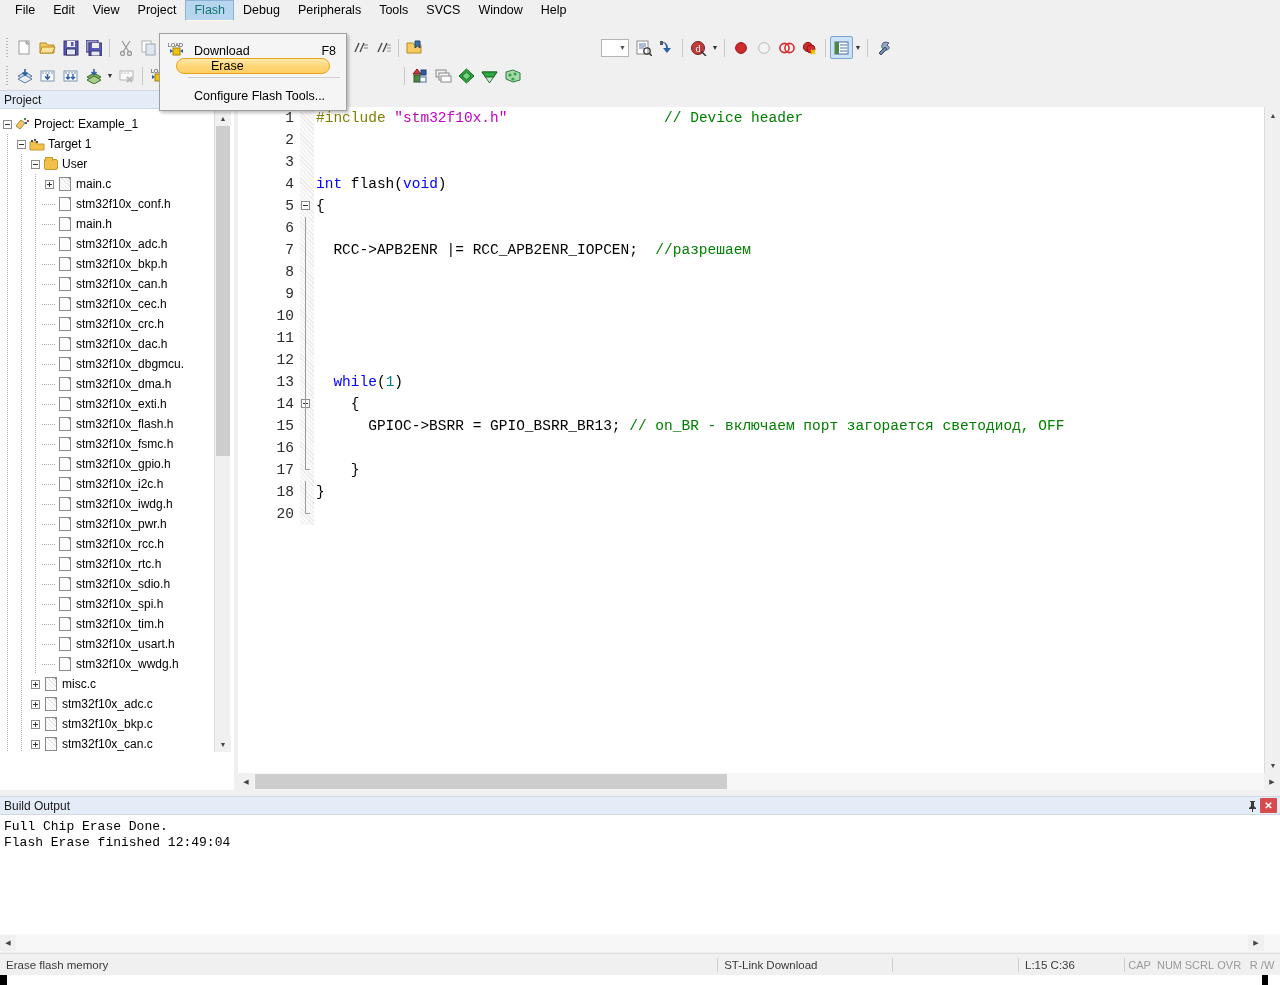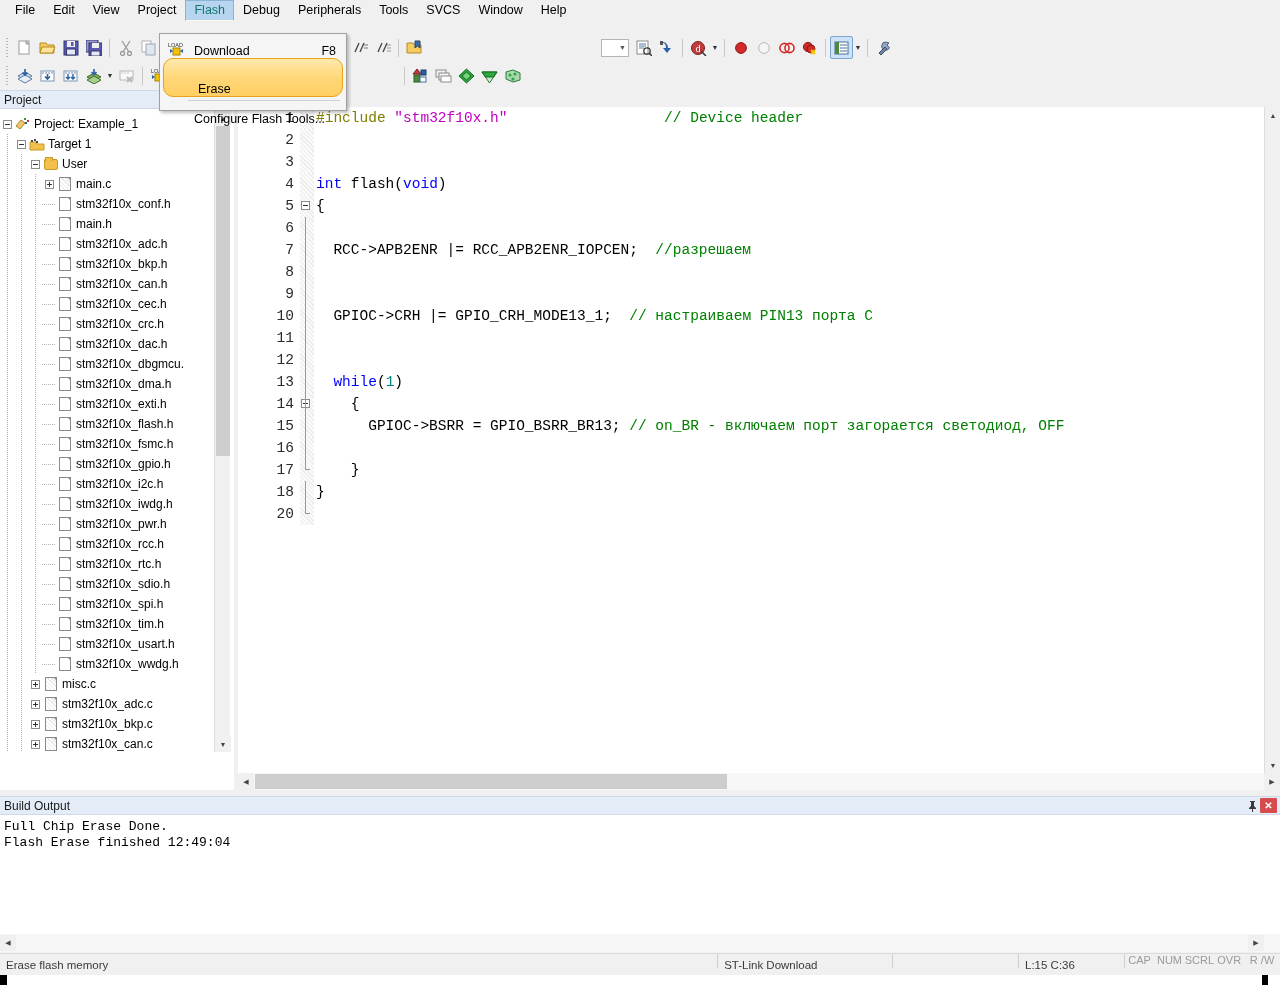--- a/index.html
+++ b/index.html
@@ -90,22 +90,22 @@
     padding-left: 4px; font-size: 12.5px; cursor: default;
     position: relative;
   }
   .popup-item .pi-icon { width: 24px; display:flex; align-items:center; justify-content:center; }
   .popup-item .pi-label { flex: 1; padding-left: 6px; }
   .popup-item .pi-accel { padding-right: 10px; color: #000; }
   .popup-item.highlight {
     background: linear-gradient(to bottom, #ffe9ae 0%, #ffd778 50%, #ffcf63 100%);
     border: 1px solid #e8a317;
     border-radius: 10px;
-    margin: 0 3px;
-    height: 39px;
+    margin: 0 16px;
+    height: 16px;
   }
   .popup-sep { height: 1px; background: #d0d0d0; margin: 3px 6px 3px 28px; }
 
   
   .panel-title {
     height: 19px; background: #e4ecf7;
     display: flex; align-items: center;
     font-size: 12px; color: #1a1a1a;
     padding-left: 4px;
     border-top: 1px solid #cfd8e4;
@@ -250,21 +250,21 @@
     padding: 3px 0 0 4px;
     white-space: pre;
     overflow: hidden;
   }
 
   
   #statusbar {
     position: absolute; left: 0; top: 953px; width: 1280px; height: 22px;
     background: #f0f0f0;
     border-top: 1px solid #dcdcdc;
-    display: flex; align-items: flex-start;
+    display: flex; align-items: center;
     font-size: 11.5px; color: #3a3a3a;
   }
   .sfield { height: 22px; display:flex; align-items:center; padding: 0 6px; }
   .sdiv { width: 1px; height: 14px; background: #cfcfcf; }
   .sflag { width: 30px; text-align: center; color: #9a9a9a; font-size: 11px; }
   #bottom-strip {
     position: absolute; left: 0; top: 975px; width: 1280px; height: 10px; background: #fff;
   }
   #bottom-strip .caret { position:absolute; left:0; top:0; width:7px; height:10px; background:#000; }
   #bottom-strip .caret2 { position:absolute; left:1262px; top:0; width:6px; height:10px; background:#000; }
@@ -1047,21 +1047,21 @@
     <div id="code">
         <div class="cline"><div class="lnum">1</div><div class="fold"></div><div class="ctext"><span class="pre">#include </span><span class="str">"stm32f10x.h"</span><span class="pl">                  </span><span class="cmt">// Device header</span></div></div>
         <div class="cline"><div class="lnum">2</div><div class="fold"></div><div class="ctext"></div></div>
         <div class="cline"><div class="lnum">3</div><div class="fold"></div><div class="ctext"></div></div>
         <div class="cline"><div class="lnum">4</div><div class="fold"></div><div class="ctext"><span class="kw">int </span><span class="pl">flash(</span><span class="kw">void</span><span class="pl">)</span></div></div>
         <div class="cline"><div class="lnum">5</div><div class="fold"><div class="fbox"></div></div><div class="ctext"><span class="pl">{</span></div></div>
         <div class="cline"><div class="lnum">6</div><div class="fold"><div class="fbar"></div></div><div class="ctext"></div></div>
         <div class="cline"><div class="lnum">7</div><div class="fold"><div class="fbar"></div></div><div class="ctext"><span class="pl">  RCC-&gt;APB2ENR |= RCC_APB2ENR_IOPCEN;  </span><span class="cmt">//разрешаем</span></div></div>
         <div class="cline"><div class="lnum">8</div><div class="fold"><div class="fbar"></div></div><div class="ctext"></div></div>
         <div class="cline"><div class="lnum">9</div><div class="fold"><div class="fbar"></div></div></div>
-        <div class="cline"><div class="lnum">10</div><div class="fold"><div class="fbar"></div></div><div class="ctext"><span class="pl">  GPIOC-&gt;CRH |= GPIO_CRH_MODE13_1;  </span><span class="cmt">// настраиваем PIN13 порта C</span></div></div>
+        <div class="cline"><div class="lnum">10</div><div class="fold"><div class="fbar"></div></div></div>
         <div class="cline"><div class="lnum">11</div><div class="fold"><div class="fbar"></div></div><div class="ctext"></div></div>
         <div class="cline"><div class="lnum">12</div><div class="fold"><div class="fbar"></div></div><div class="ctext"></div></div>
         <div class="cline"><div class="lnum">13</div><div class="fold"><div class="fbar"></div></div><div class="ctext"><span class="pl">  </span><span class="kw">while</span><span class="pl">(</span><span class="num">1</span><span class="pl">)</span></div></div>
         <div class="cline"><div class="lnum">14</div><div class="fold"><div class="fbox"></div><div class="fbar"></div></div><div class="ctext"><span class="pl">    {</span></div></div>
         <div class="cline"><div class="lnum">15</div><div class="fold"><div class="fbar"></div></div><div class="ctext"><span class="pl">      GPIOC-&gt;BSRR = GPIO_BSRR_BR13; </span><span class="cmt">// on_BR - включаем порт загорается светодиод, OFF</span></div></div>
         <div class="cline"><div class="lnum">16</div><div class="fold"><div class="fbar"></div></div><div class="ctext"></div></div>
         <div class="cline"><div class="lnum">17</div><div class="fold"><div class="fbar end endcap"></div></div><div class="ctext"><span class="pl">    }</span></div></div>
         <div class="cline"><div class="lnum">18</div><div class="fold"><div class="fbar"></div></div><div class="ctext"><span class="pl">}</span></div></div>
         <div class="cline"><div class="lnum">20</div><div class="fold"><div class="fbar end endcap"></div></div><div class="ctext"></div></div>
       </div>

